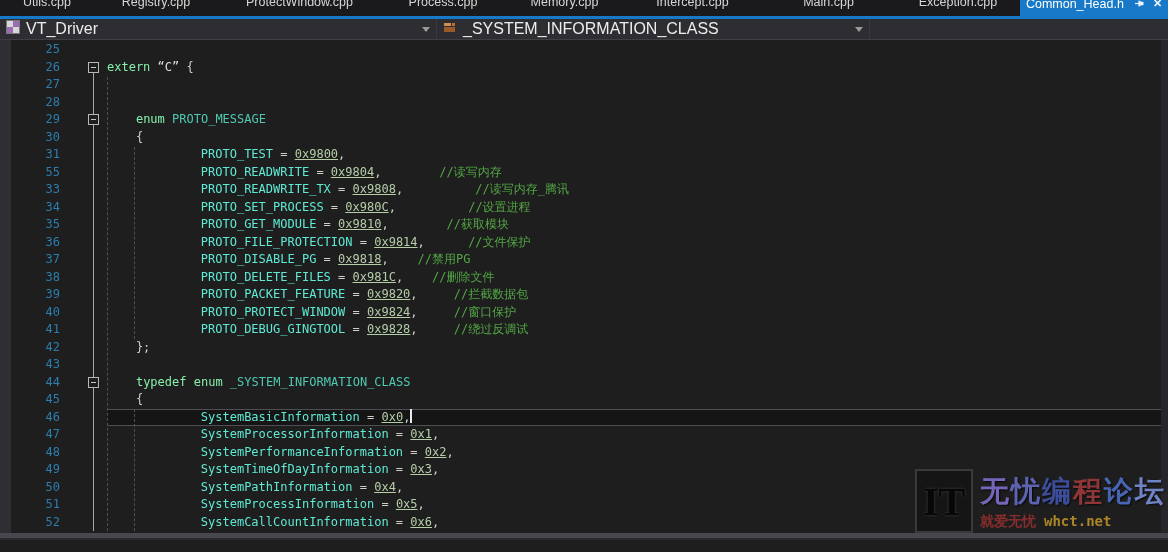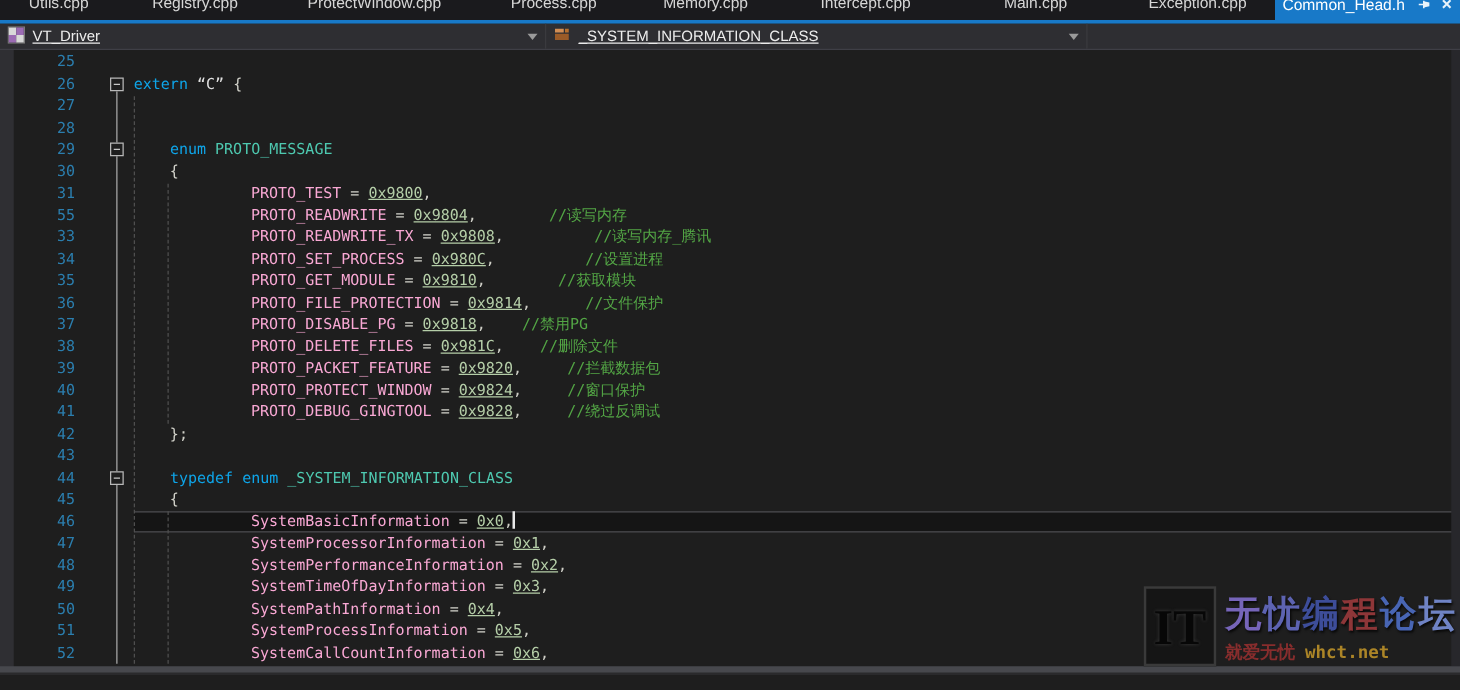--- a/index.html
+++ b/index.html
@@ -18,43 +18,43 @@
   .tab:nth-child(9){width:148px}
   .tab.active { height:25px; background:#1879c8; color:#ffffff; }
   .tab.active .tab-label { margin-right:10px; }
   .tab .pin { display:inline-flex; margin-right:8px; }
   .tab .close { font-size:11px; font-weight:bold; color:#e9f3fb; }
   .accent-strip { height:3px; background:#1879c8; }
 
   
   .navbar { display:flex; height:21px; background:#2e2e32; border-bottom:1px solid #3f3f46; }
   .nav-drop { display:flex; align-items:center; height:100%; padding:0 6px;
-              border-right:1px solid #3a3a3e; font-size:12px; color:#ededed;text-decoration:underline; }
+              border-right:1px solid #3a3a3e; font-size:16px; color:#ededed; }
   .nav-drop.first { width:437px; }
   .nav-drop.second { width:433px; }
   .nav-drop .lbl { margin-left:6px; }
   .nav-spacer { flex:1; }
   .dd-arrow { width:0; height:0; border-left:4px solid transparent;
               border-right:4px solid transparent; border-top:5px solid #9a9a9a; }
 
   
   .editor { position:relative; width:1168px; height:500px; background:#1e1e1e; overflow:hidden; }
   .indicator-margin { position:absolute; left:0; top:0; width:11px; height:100%;
                       background:#2f2f33; }
   .rows { position:relative; padding-top:1px;
           font-family:"DejaVu Sans Mono", monospace; font-size:12px; line-height:17.5px; }
   .row { display:flex; height:17.5px; position:relative; }
   .ln { width:62px; text-align:right; padding-right:2px; color:#2b7eae; flex:none; }
   .foldcell { width:45px; flex:none; }
   .codecell { flex:1; white-space:pre; color:#d0d0c8; position:relative; }
   .row.cur .codecell { background:rgba(0,0,0,.28);
        box-shadow: inset 0 1px 0 #4f4f53, inset 0 -1px 0 #4f4f53; }
-  .sg-kw   { color:#0ea5e9; }
+  .sg-kw   { color:#86efac; }
   .sg-type { color:#4ec9b0; }
-  .sg-id   { color:#f9a8d4;padding-left:36px; }
+  .sg-id   { color:#5eead4;padding-left:36px; }
   .sg-num  { color:#b5cea8;text-decoration:underline; }
   .sg-str  { color:#e0e0e0; }
   .sg-plain{ color:#d0d0c8; }
   .sg-cmt  { color:#53a645; }
   .caret { display:inline-block; width:1.5px; height:14px; background:#e8e8e8;
            vertical-align:-2px; }
 
   
   .outline-line { position:absolute; left:93px; top:33px; height:458px; width:1px;
                   background:#a8a8a8; }

